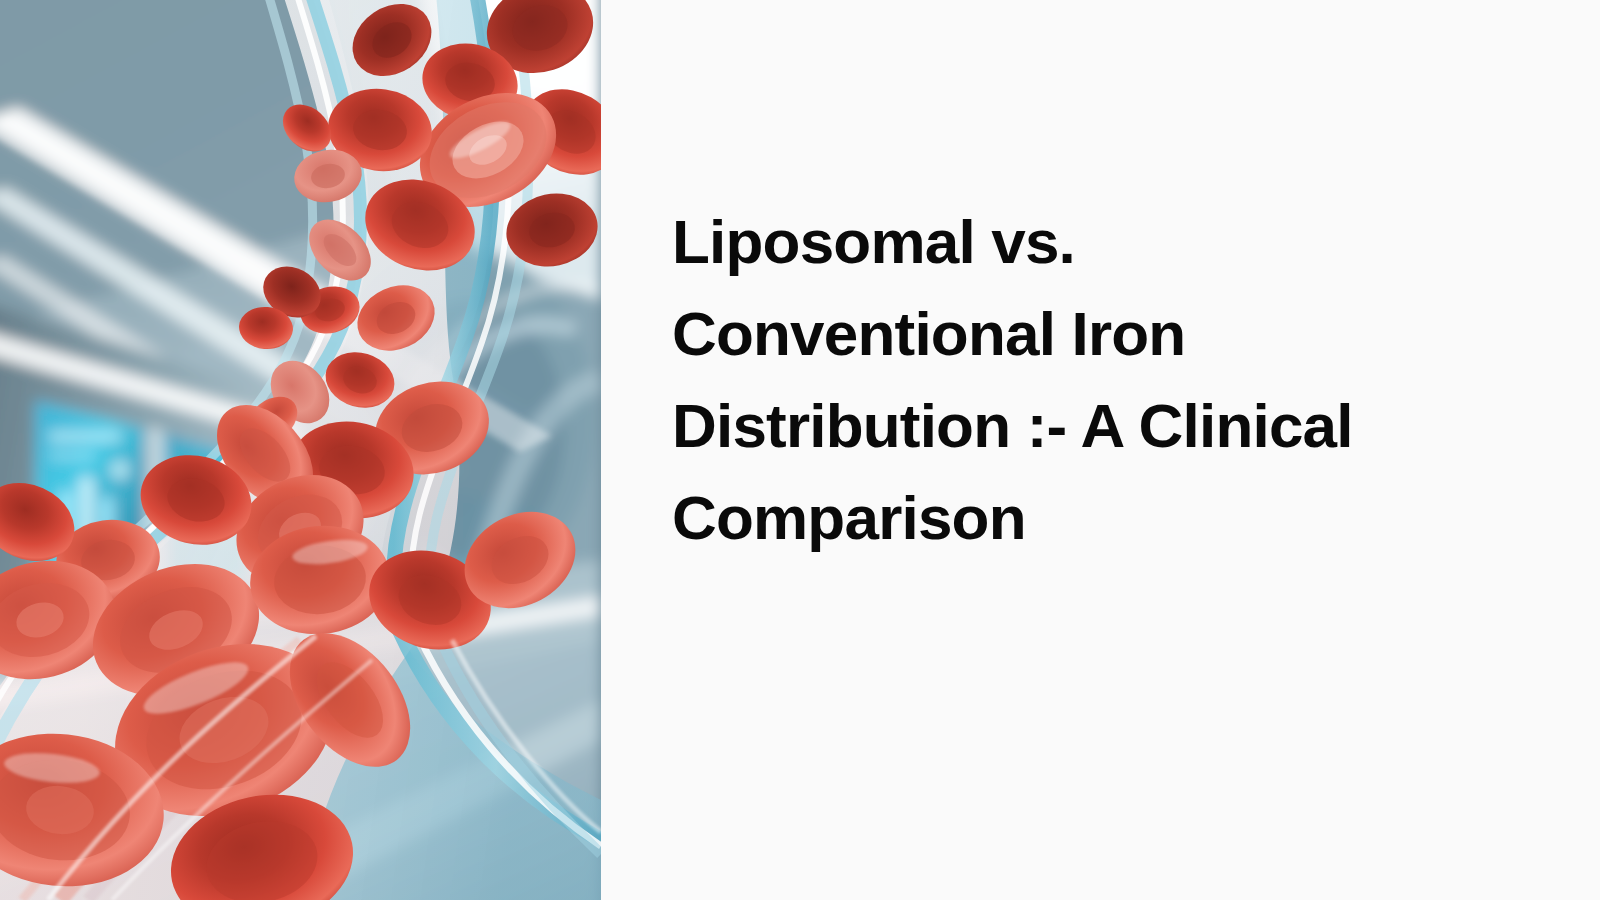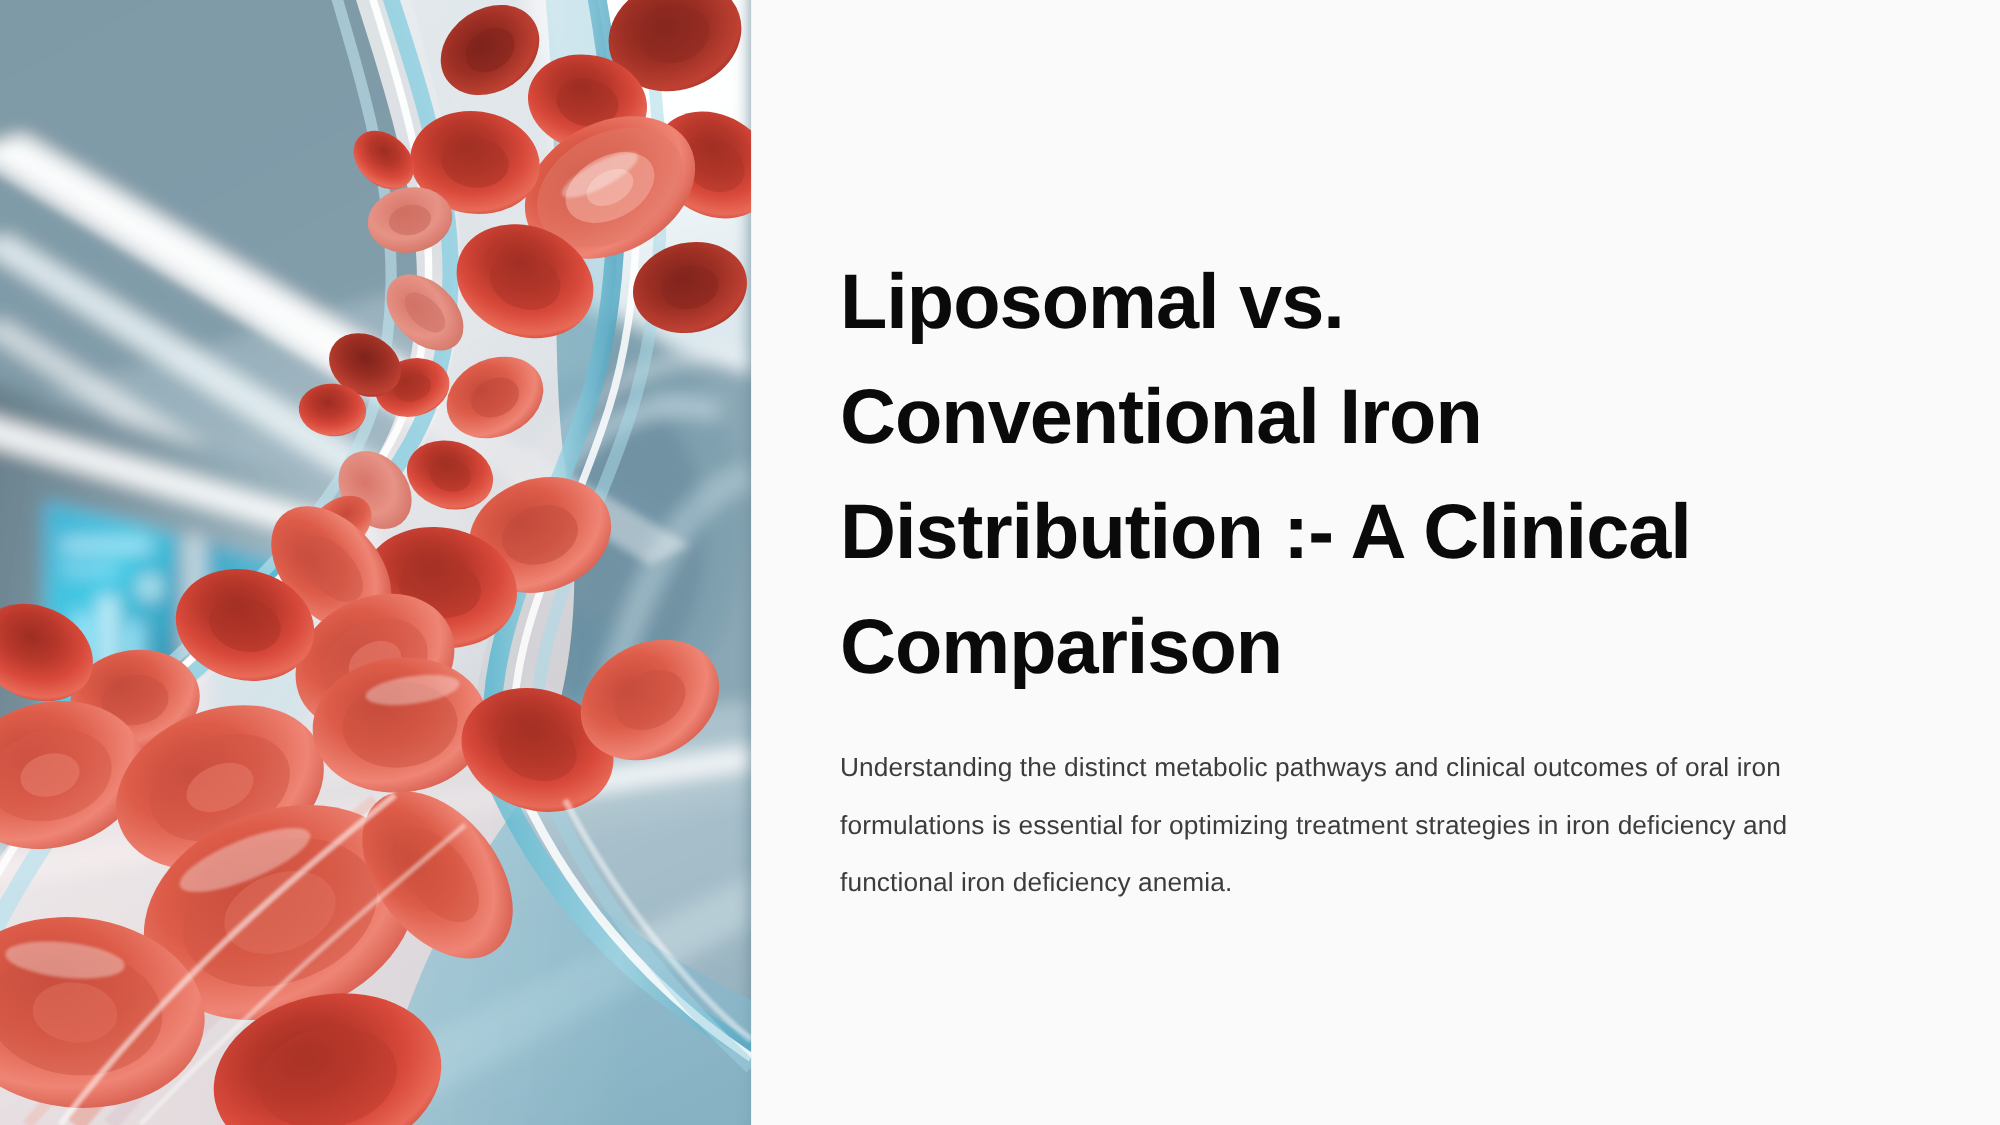--- a/index.html
+++ b/index.html
@@ -423,16 +423,15 @@
         <path d="M 316 636 C 236 700, 140 780, 48 900" stroke="#ffffff" stroke-width="5" fill="none" opacity="0.8"></path>
         <path d="M 372 660 C 296 724, 202 804, 112 900" stroke="#ffffff" stroke-width="4" fill="none" opacity="0.65"></path>
         <path d="M 452 640 C 496 724, 556 796, 601 832" stroke="#ffffff" stroke-width="5" fill="none" opacity="0.7"></path>
       </g>
     </svg>
   </div>
 
   <div class="textpanel">
     <h1 class="headline">Liposomal vs. Conventional Iron Distribution :- A Clinical Comparison</h1>
 
-    <p class="subcopy">Understanding the distinct metabolic pathways and clinical outcomes of oral iron formulations is essential for optimizing treatment strategies in iron deficiency and functional iron deficiency anemia.</p>
   </div>
 
 </div>
 
 </body></html>

